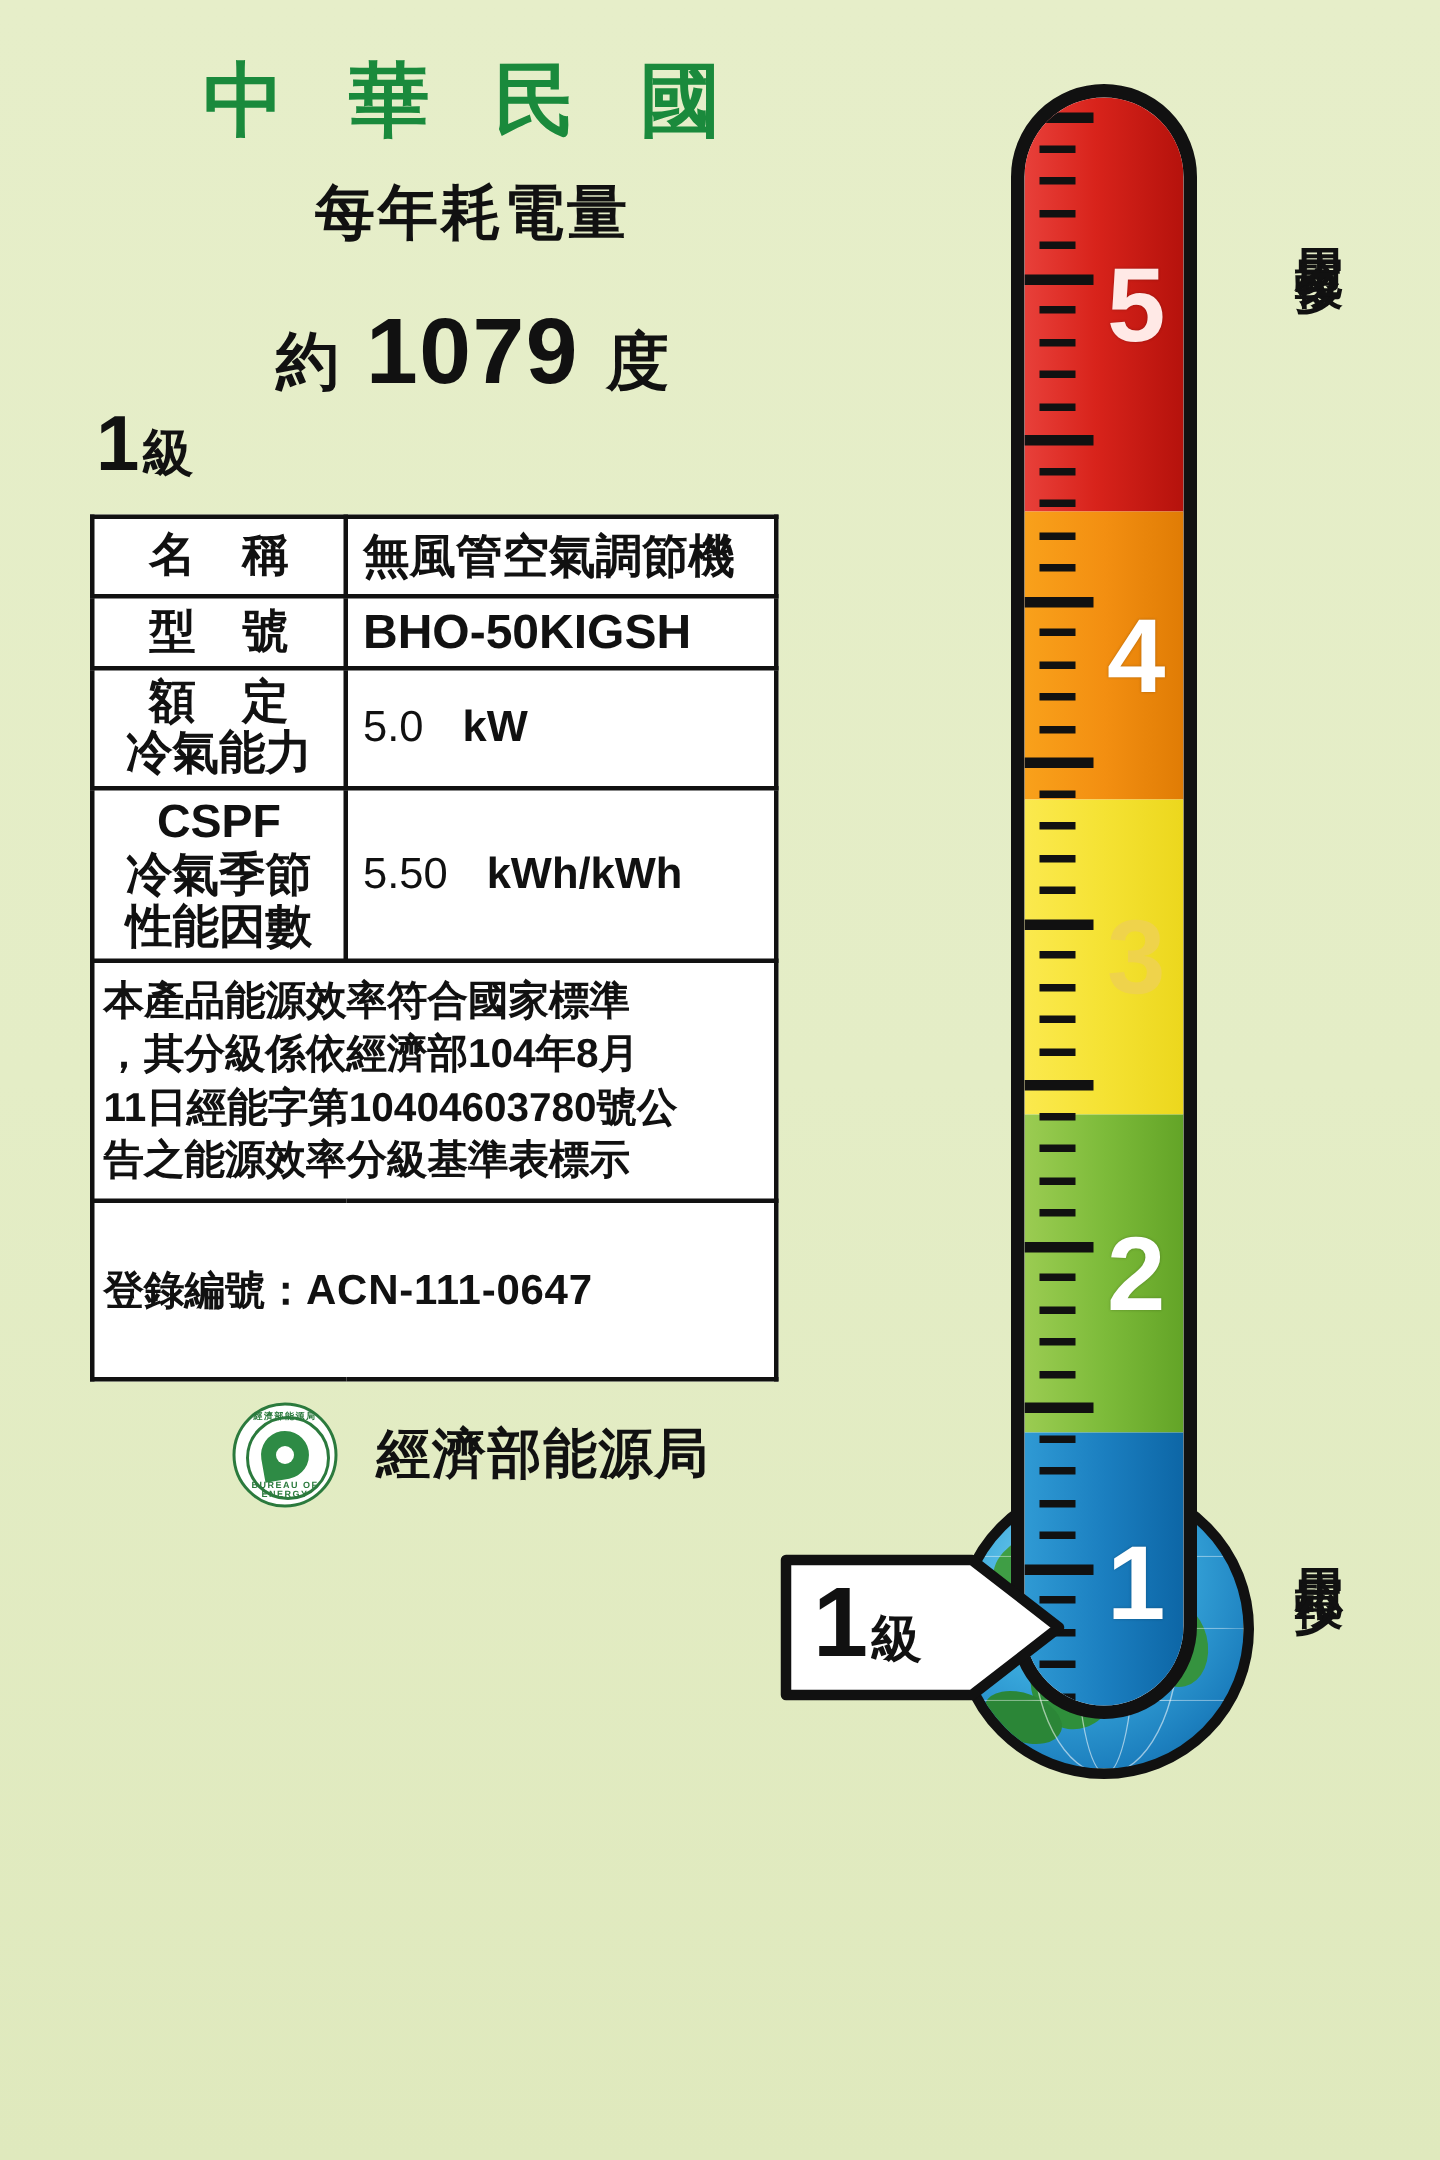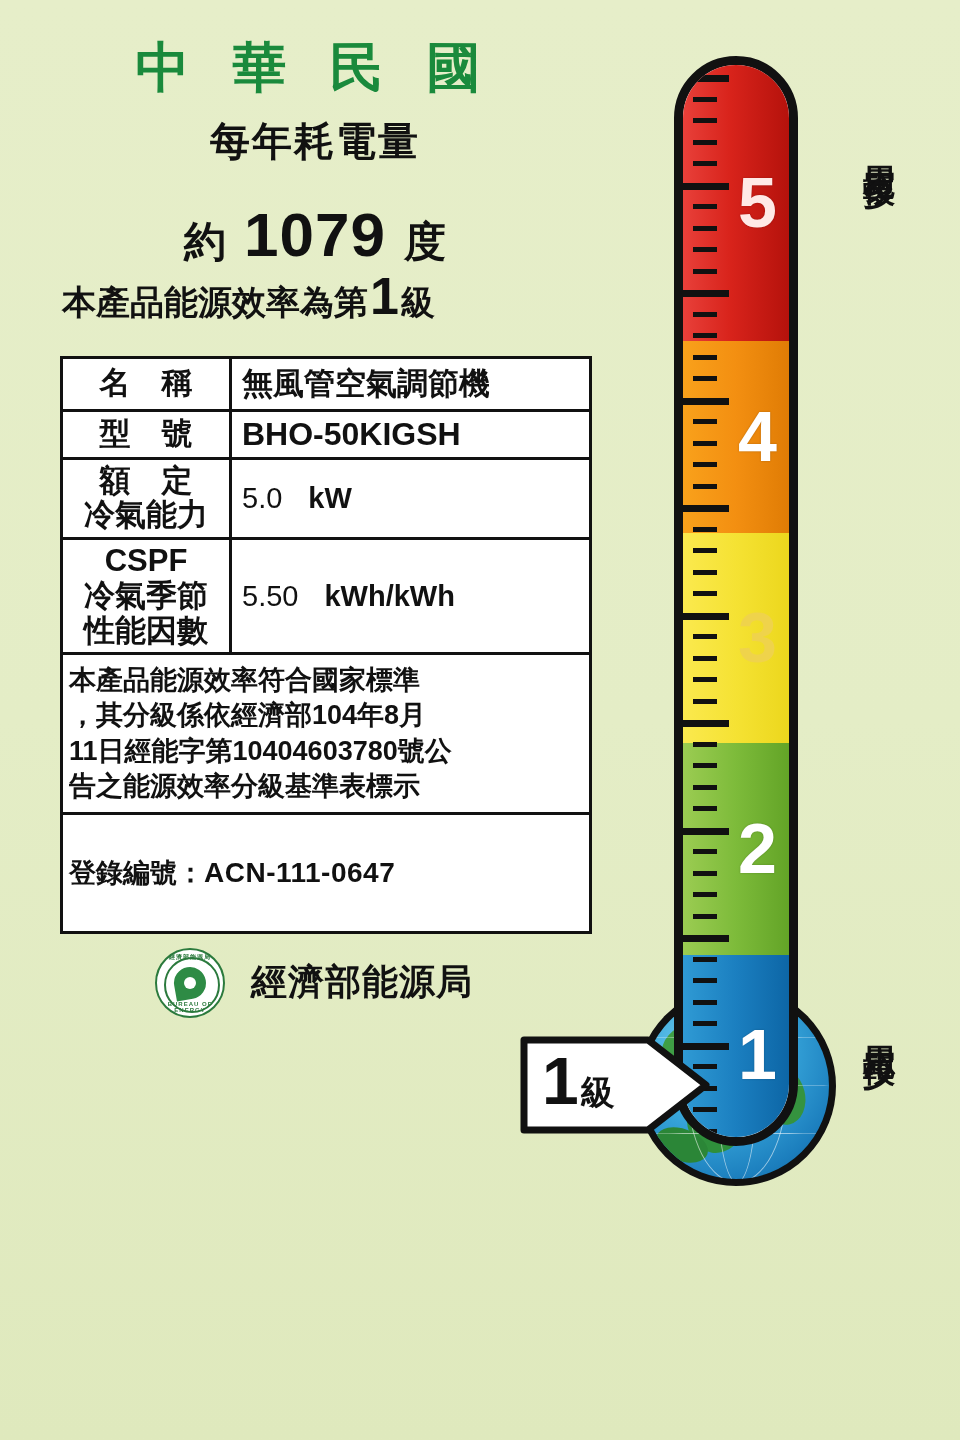--- a/index.html
+++ b/index.html
@@ -92,24 +92,24 @@
   }
   .grade-sentence .gs-num {
     font-size: 52px;
     font-weight: bold;
     color: #111;
     line-height: 0.8;
     margin: 0 2px;
   }
   
   .spec-table {
-    margin-top: 30px;
+    margin-top: 18px;
     border: 3px solid #111;
     border-collapse: collapse;
-    width: 532px;
+    width: 459px;
     background: #fff;
   }
   .spec-table td {
     border: 3px solid #111;
     padding: 4px 8px;
     vertical-align: middle;
     background: #fff;
   }
   .cell-key {
     width: 150px;
@@ -359,21 +359,20 @@
     <div class="title-line1">中 華 民 國</div>
     <div class="subtitle">每年耗電量</div>
 
     <div class="consumption-row">
       <span class="approx">約</span>
       <span class="value">1079</span>
       <span class="unit">度</span>
     </div>
 
     <div class="grade-sentence">
-      <span class="gs-text">本產品能源效率為第</span>
       <span class="gs-num">1</span>
       <span class="gs-text">級</span>
     </div>
 
     <table class="spec-table">
       <tbody>
           <tr>
         <td class="cell-key">名　稱</td>
         <td class="cell-val">無風管空氣調節機</td>
       </tr>

